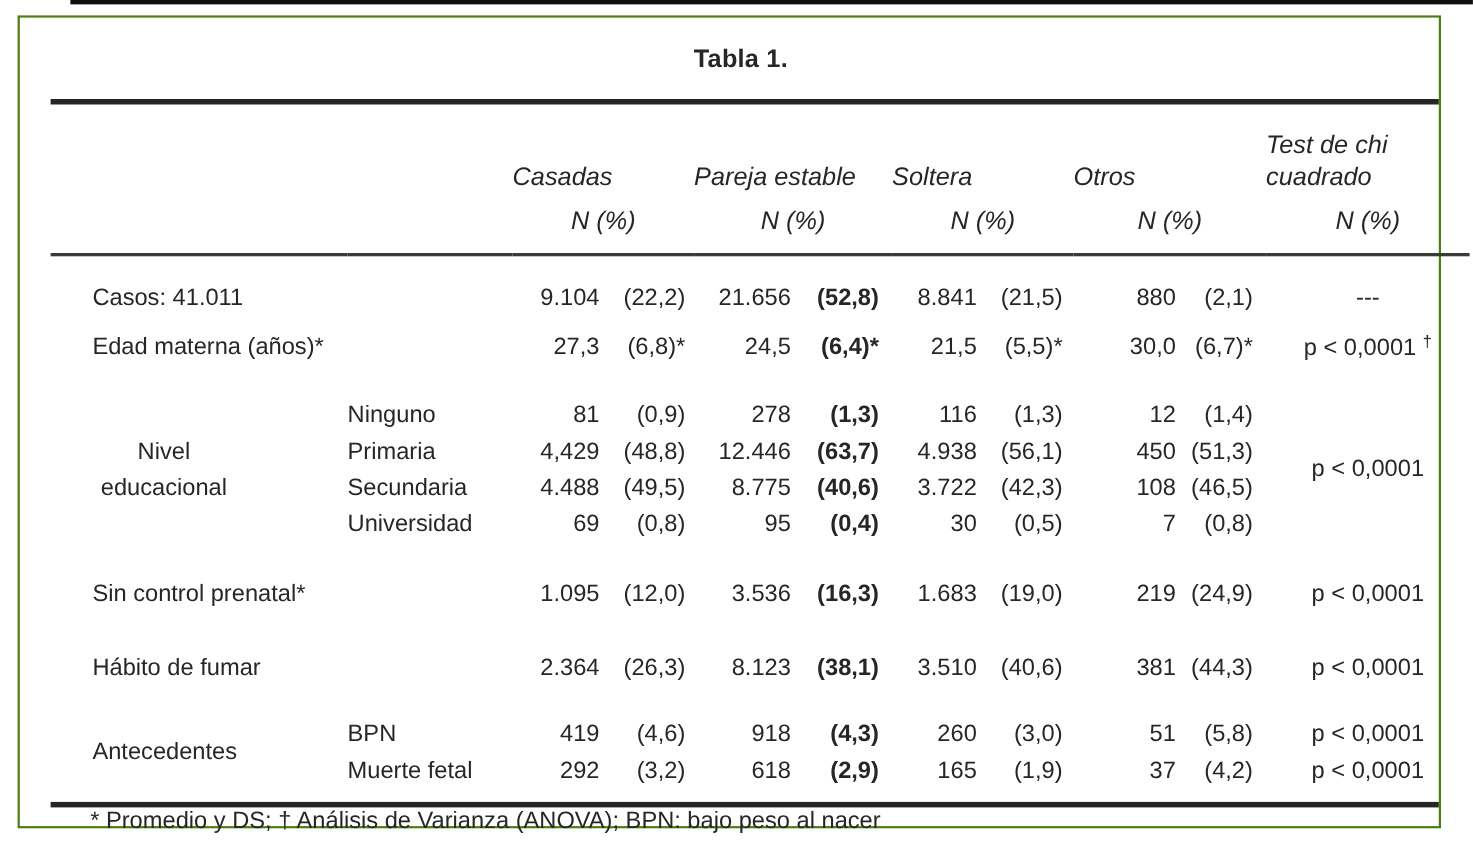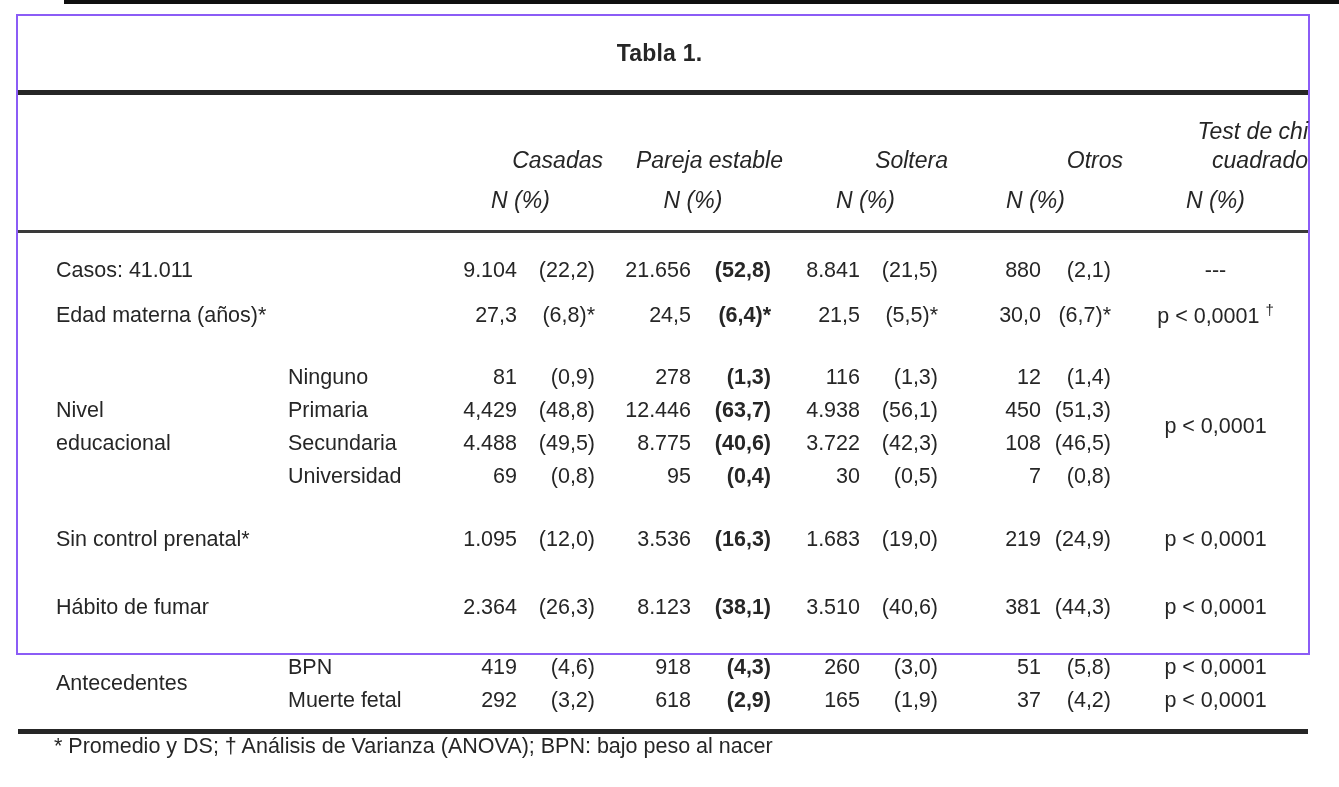--- a/index.html
+++ b/index.html
@@ -3,37 +3,37 @@
 <meta charset="utf-8">
 <style>
   html,body{margin:0;padding:0;}
   body{
     width:1339px;height:787px;position:relative;background:#ffffff;
     font-family:"Liberation Sans","DejaVu Sans",sans-serif;color:#262626;
     overflow:hidden;
   }
   .artifact-top{position:absolute;left:64px;top:0;width:1275px;height:4px;background:#0f0f0f;}
   .box{
-    position:absolute;left:16px;top:14px;width:1294px;height:641px;
-    border:2px solid #8b5cf6;background:#fff;box-sizing:border-box;
-    display:flex;flex-direction:column;
+    position:absolute;left:16px;top:14px;width:1294px;height:739px;
+    border:2px solid #4d7c0f;background:#fff;box-sizing:border-box;
+    display:flex;flex-direction:column;padding-left:28px;
   }
   .title-sec{height:74px;flex:0 0 auto;display:flex;align-items:center;justify-content:center;font-size:23px;letter-spacing:.2px;}
   .title-sec .bold{font-weight:bold;margin-right:7px;}
   .hr-thick{height:5px;background:#262626;flex:0 0 auto;}
   .tbl-wrap{flex:1 1 auto;}
   table{border-collapse:collapse;table-layout:fixed;width:100%;}
   td{padding:0;vertical-align:middle;font-size:21.5px;}
   
-  .r-names td{padding-top:22px;vertical-align:bottom;font-style:italic;font-size:23px;text-align:right;line-height:1.25;}
+  .r-names td{padding-top:22px;vertical-align:bottom;font-style:italic;font-size:23px;text-align:left;line-height:1.25;}
   .r-units td{font-style:italic;font-size:23px;text-align:center;padding:12px 0 16px;}
   tr.head-sep td{border-bottom:3px solid #3a3a3a;height:0;line-height:0;}
   
   .lbl{padding-left:38px;}
-  .lbl .wrap{display:inline-block;max-width:130px;line-height:1.5;}
+  .lbl .wrap{display:inline-block;max-width:130px;line-height:1.5;text-align:center;}
   .cell{display:flex;align-items:flex-end;}
   .n{flex:1;text-align:right;white-space:nowrap;}
   .pp{text-align:right;white-space:nowrap;}
   td.c2{padding-right:8px;}  td.c2 .pp{width:78px;}
   td.c3{padding-right:12px;} td.c3 .pp{width:80px;font-weight:bold;}
   td.c4{padding-right:10px;} td.c4 .pp{width:78px;}
   td.c5{padding-right:12px;} td.c5 .pp{width:70px;}
   .tc{text-align:center;white-space:nowrap;}
   sup{font-size:15px;}
   

